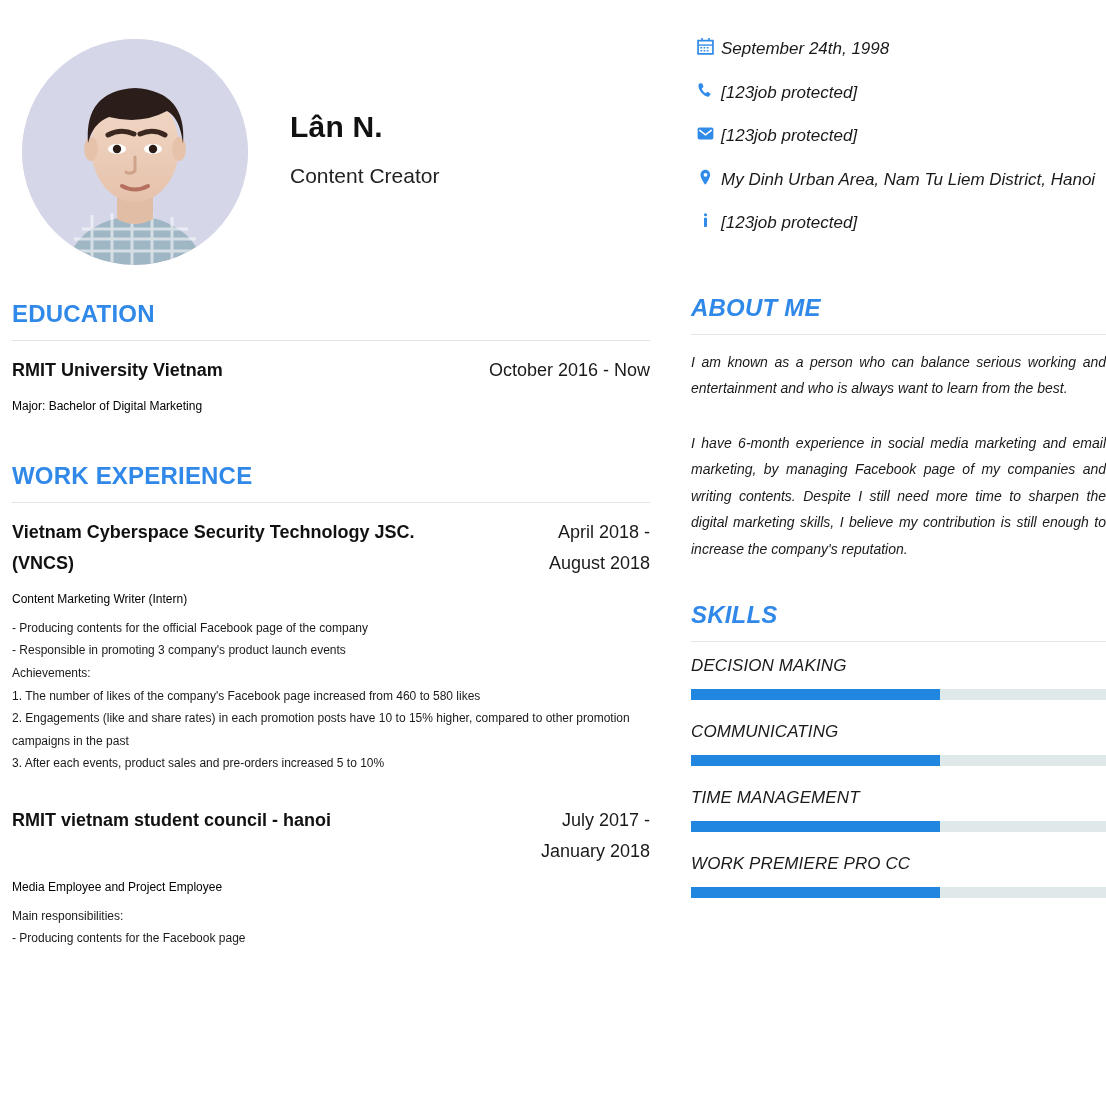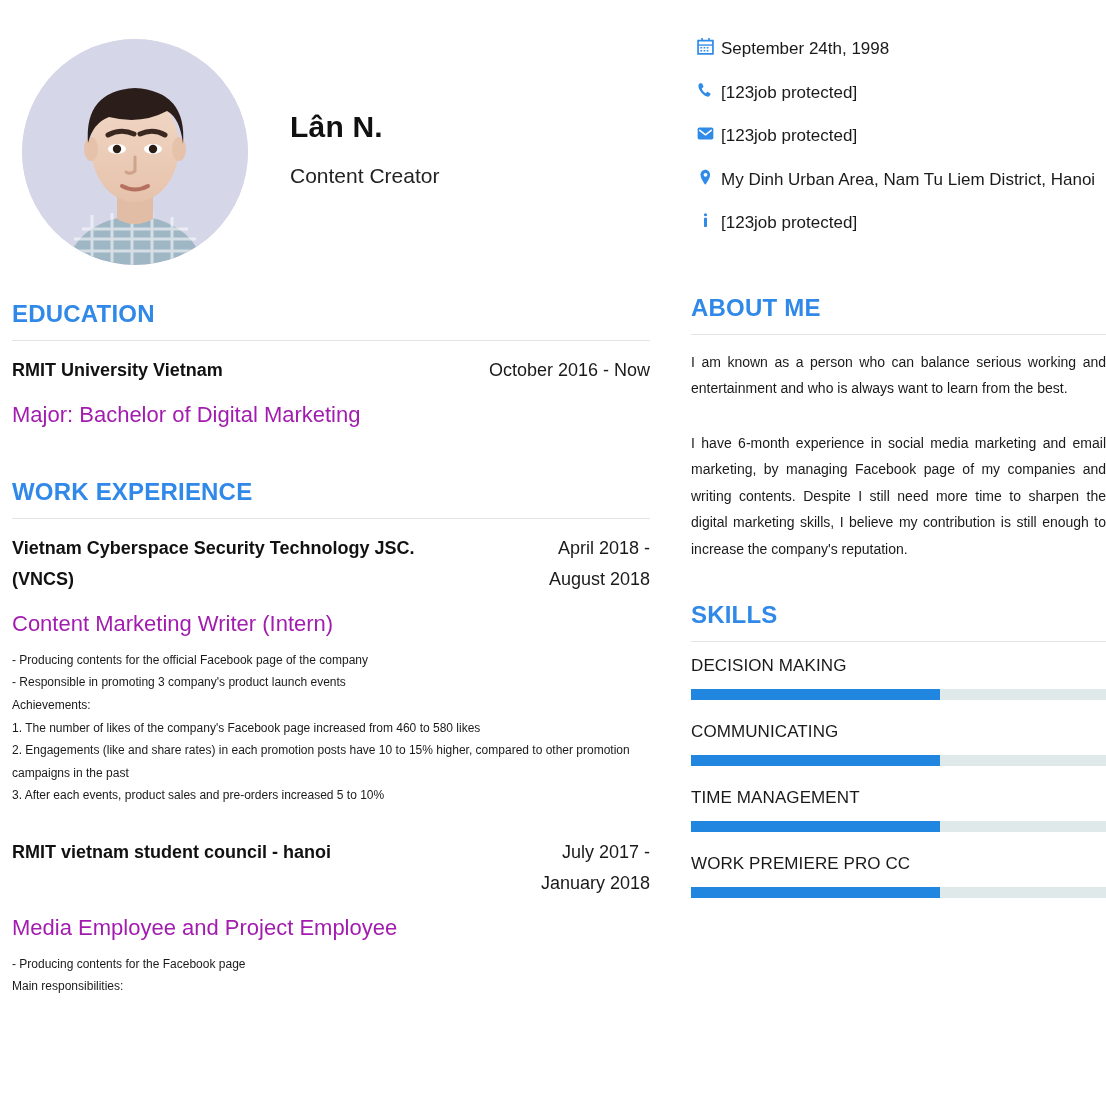--- a/index.html
+++ b/index.html
@@ -24,20 +24,21 @@
   
   .col-left {
     width: 680px;
     padding: 0 30px 0 12px;
     flex: 0 0 680px;
   }
   .col-right {
     width: 426px;
     flex: 0 0 426px;
     padding: 0 0 0 11px;
+    font-style: italic;
   }
 
   
   .header-left {
     height: 300px;
     display: flex;
     align-items: center;
     padding-top: 4px;
   }
 
@@ -129,22 +130,22 @@
   }
   .entry-date {
     font-size: 18px;
     color: #1a1a1a;
     text-align: right;
     line-height: 1.75;
     white-space: pre-line;
     flex: 0 0 auto;
   }
   .entry-sub {
-    font-size: 22px;
-    color: #a21caf;
+    font-size: 12px;
+    color: #000000;
     line-height: 1.6;
     margin-top: 10px;
   }
   .entry-lines { margin-top: 8px; }
   .entry-line {
     font-size: 12px;
     color: #1a1a1a;
     line-height: 1.88;
   }
 
@@ -281,22 +282,22 @@
       <div class="block-gap-job"></div>
 
       <div class="entry">
         <div class="entry-head">
           <div class="entry-org">RMIT vietnam student council - hanoi</div>
           <div class="entry-date">July 2017 -
 January 2018</div>
         </div>
         <div class="entry-sub">Media Employee and Project Employee</div>
         <div class="entry-lines">
+          <div class="entry-line">Main responsibilities:</div>
           <div class="entry-line">- Producing contents for the Facebook page</div>
-          <div class="entry-line">Main responsibilities:</div>
         </div>
       </div>
     </div>
   </div>
 
   <div class="col-right">
 
     <div class="contact-list">
 
       <div class="contact-row">

